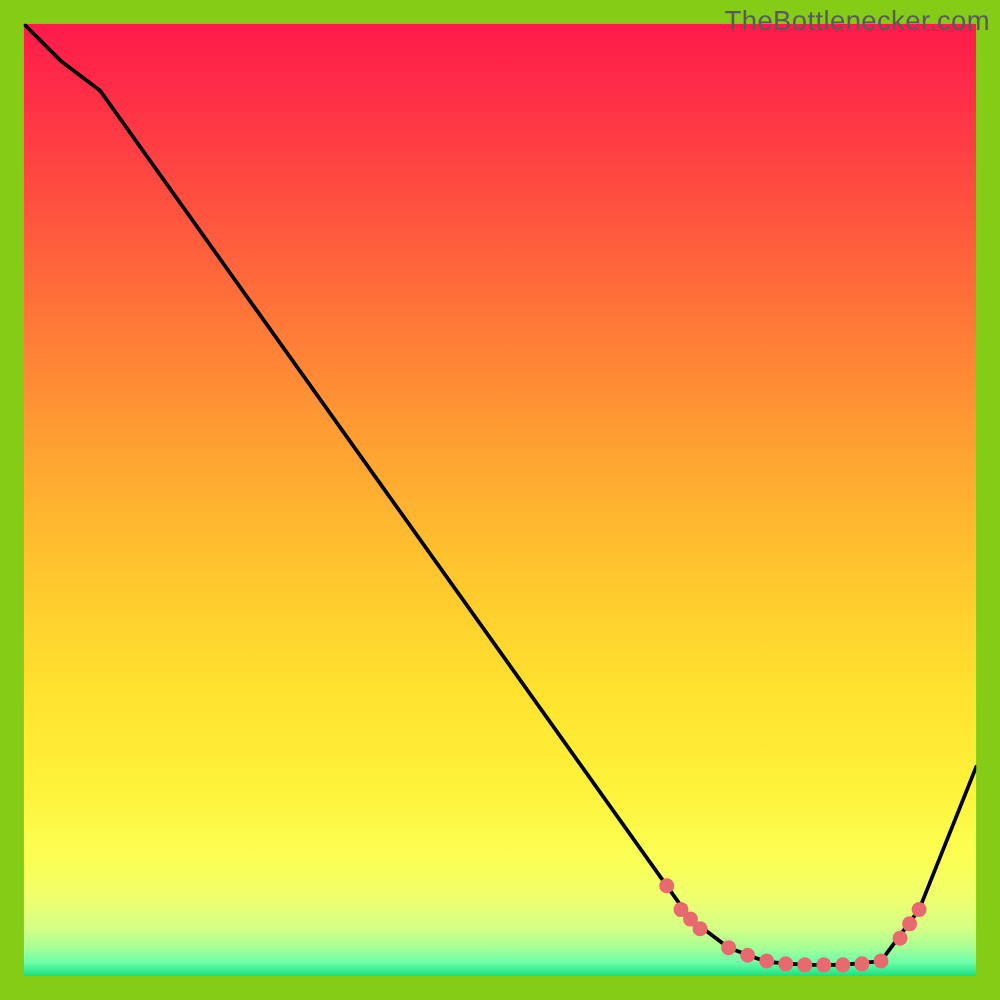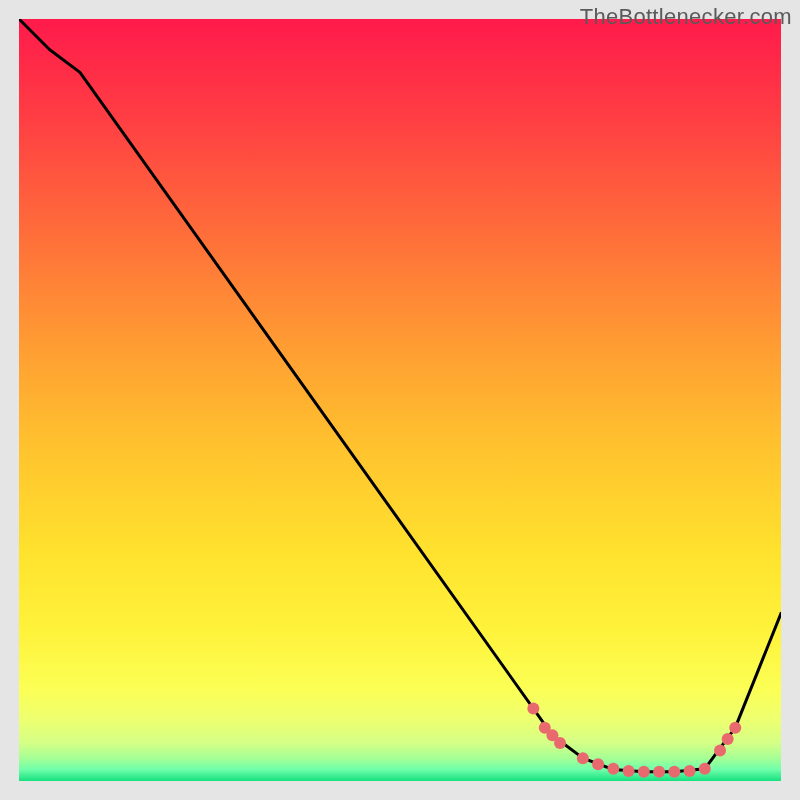--- a/index.html
+++ b/index.html
@@ -7,21 +7,21 @@
     padding: 0;
     width: 800px;
     height: 800px;
     background: #000;
     overflow: hidden;
   }
   .container {
     position: relative;
     width: 800px;
     height: 800px;
-    background: #e5e5e5;
+    background: #84cc16;
   }
   .watermark {
     position: absolute;
     top: 4px;
     right: 8px;
     color: #5a5a5a;
     font-family: Arial, Helvetica, sans-serif;
     font-size: 22px;
     font-weight: 500;
     letter-spacing: 0.3px;

